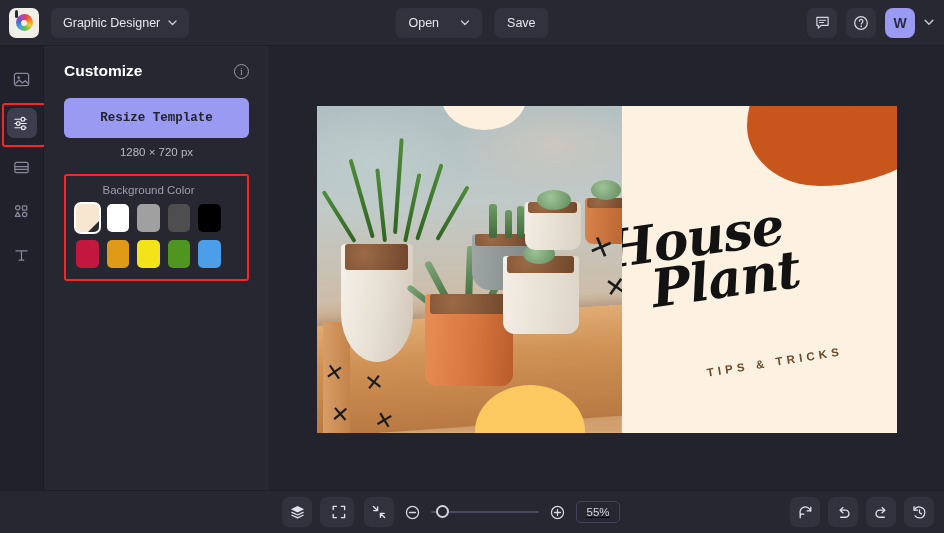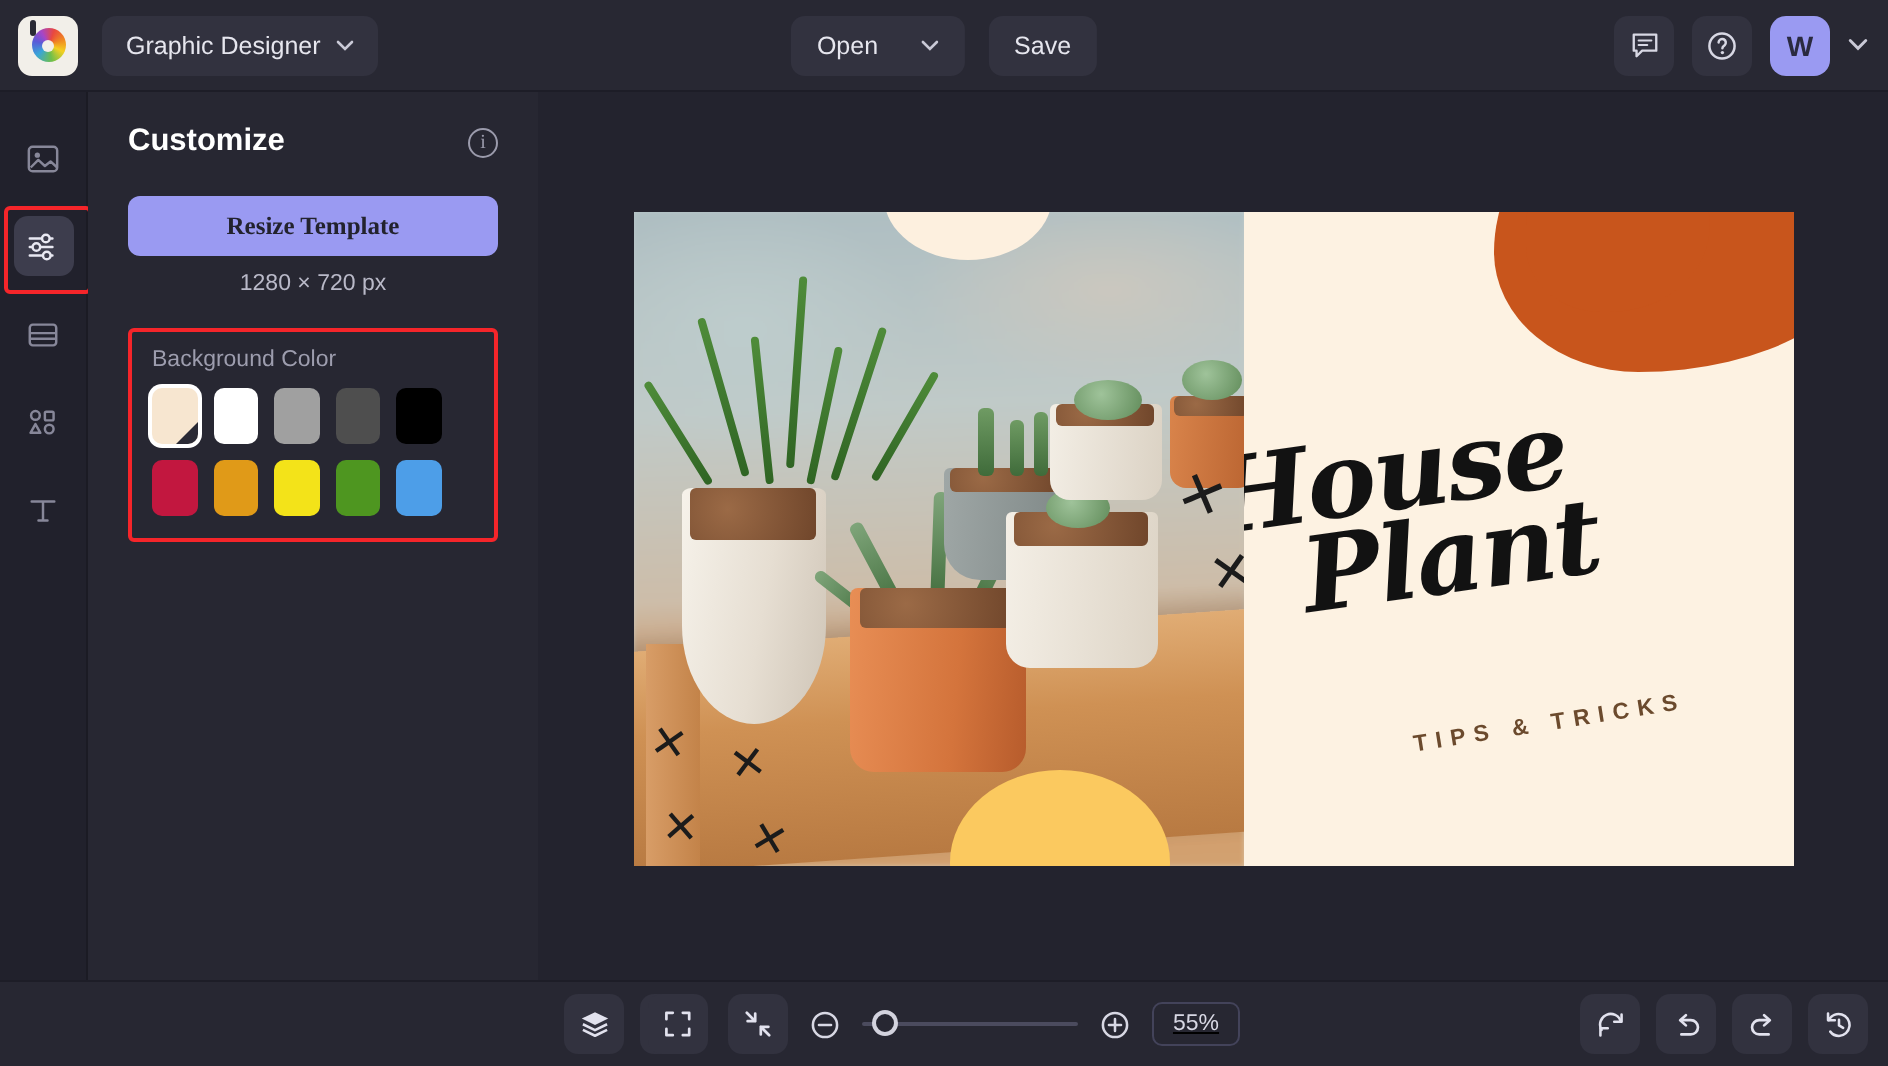--- a/index.html
+++ b/index.html
@@ -105,30 +105,31 @@
     margin-bottom: 18px;
     gap: 16px;
   }
   .panel-title { color: #ffffff; font-size: 15.5px; font-weight: bold; }
   .info-ic {
     width: 15px; height: 15px; border: 1.4px solid #9b9bac; border-radius: 50%;
     color: #9b9bac; font-size: 10px; line-height: 13px; text-align: center;
     font-family: "Liberation Serif", serif; cursor: pointer;
   }
   .resize-btn {
-    width: 100%; height: 30px; background: #9a9af2; border: none;
+    width: 100%; height: 40px; background: #9a9af2; border: none;
     border-radius: 6px; color: #23232e; font-size: 12.5px; font-weight: bold;
-    cursor: pointer; font-family: Liberation Serif, serif;
+    cursor: pointer; font-family: Liberation Mono, monospace;
   }
   .dims {
     text-align: center; color: #b9b9c8; font-size: 11.5px; margin-top: 8px;
   }
   .bgsection {
     margin-top: 16px; border: 2px solid #f5252a; border-radius: 3px;
     padding: 8px 26px 11px 10px;
+    text-align: center;
   }
   .bglabel { color: #9d9dae; font-size: 11.5px; margin-bottom: 8px; }
   .swatch-row { display: flex; gap: 8px; margin-bottom: 8px; }
   .swatch-row:last-child { margin-bottom: 0; }
   .swatch {
     width: 30px; height: 28px; border-radius: 5px; cursor: pointer;
     position: relative; overflow: hidden;
   }
   .swatch.sel { box-shadow: 0 0 0 2px #ffffff; }
   .swatch .corner {

